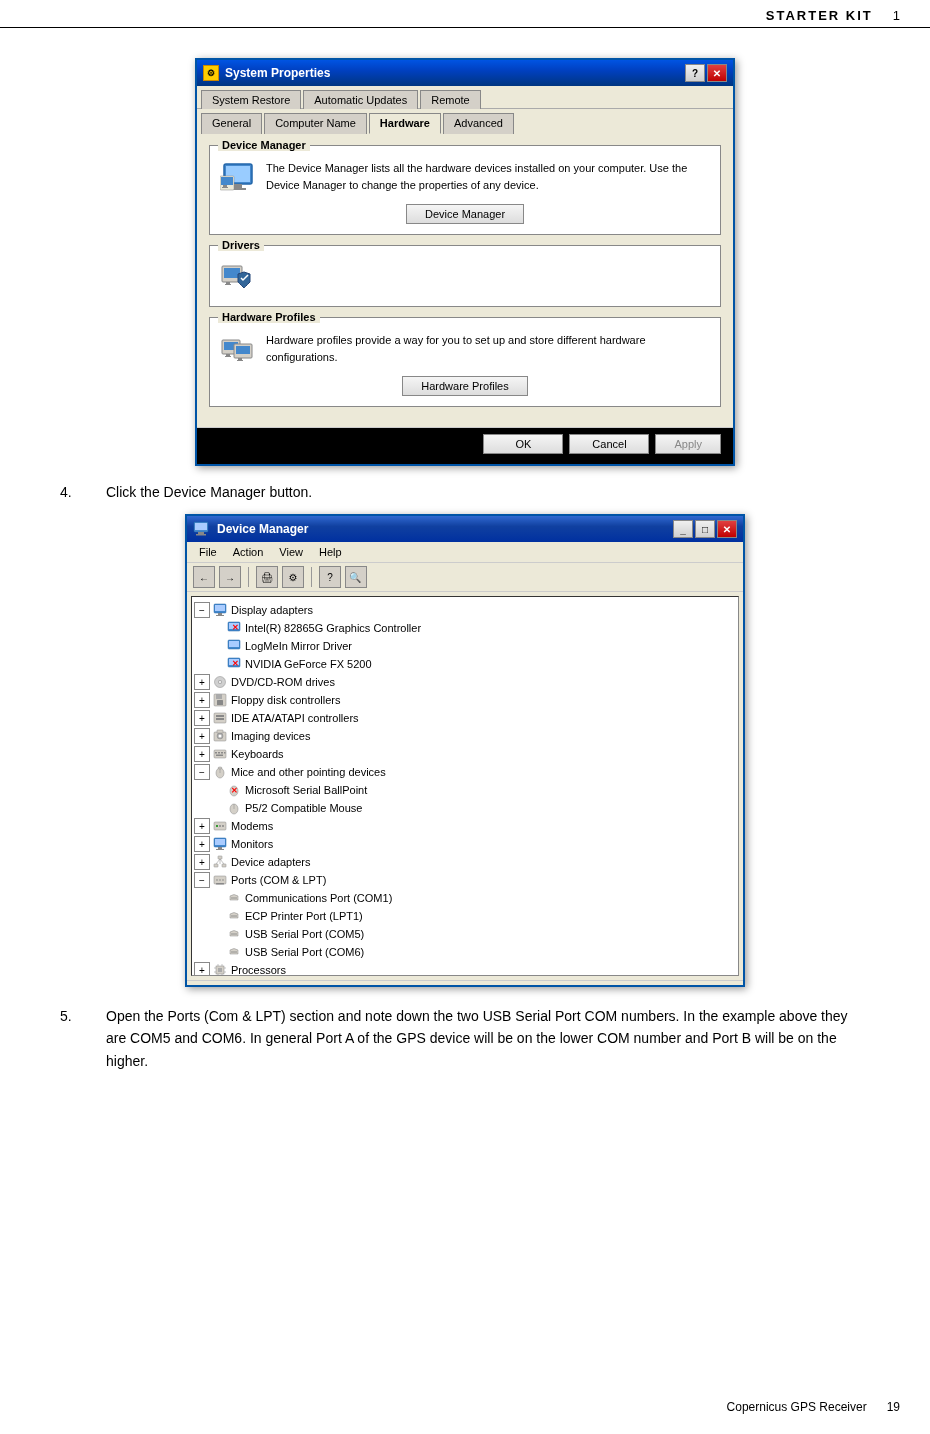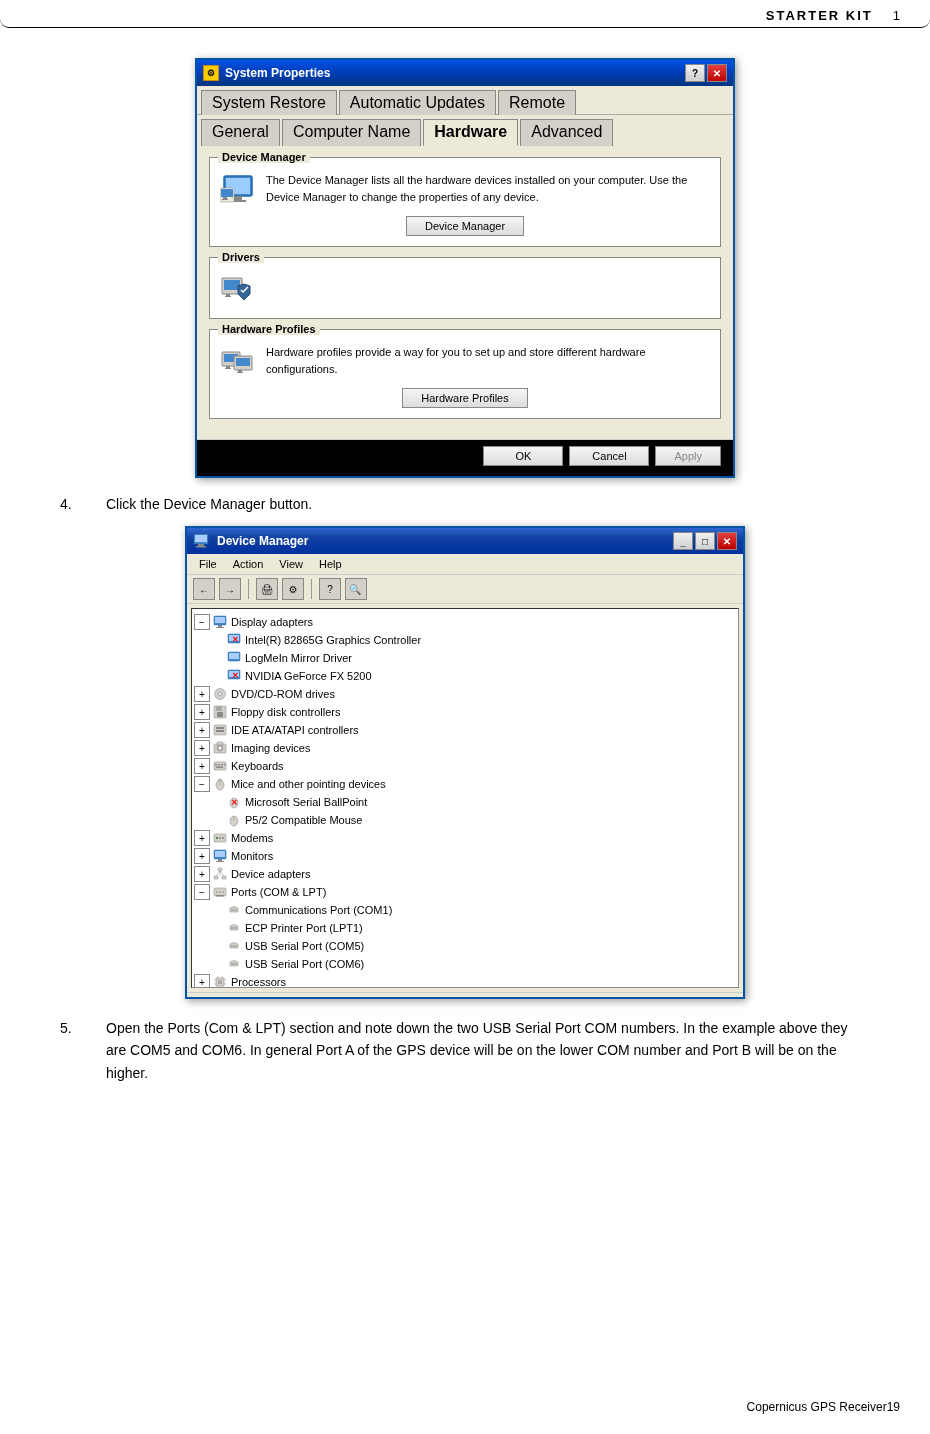--- a/index.html
+++ b/index.html
@@ -13,21 +13,20 @@
       position: relative;
     }
 
     
     .page-header {
       display: flex;
       justify-content: flex-end;
       align-items: center;
       padding: 8px 30px 4px 30px;
       border-bottom: 1px solid #000;
-      border-radius: 9px;
     }
     .page-header-title {
       font-size: 13px;
       font-weight: bold;
       letter-spacing: 2px;
       text-transform: uppercase;
       margin-right: 20px;
     }
     .page-header-num {
       font-size: 13px;
@@ -126,21 +125,21 @@
       background: #ece9d8;
       padding: 4px 4px 0 4px;
       border-bottom: 1px solid #aaa;
       gap: 2px;
     }
     .tab {
       padding: 3px 10px;
       background: #d4d0c8;
       border: 1px solid #888;
       border-bottom: none;
-      font-size: 16px;
+      font-size: 11px;
       cursor: pointer;
       color: #000;
       margin-bottom: -1px;
     }
     .tab.active {
       background: #ece9d8;
       border-bottom: 1px solid #ece9d8;
       font-weight: bold;
       padding-bottom: 4px;
     }
@@ -360,20 +359,21 @@
     }
 
     
     .page-footer {
       position: absolute;
       bottom: 20px;
       right: 30px;
       font-size: 12px;
       display: flex;
       align-items: center;
+      gap: 20px;
     }
 
     
     .dm-title-icon {
       width: 16px;
       height: 16px;
       margin-right: 4px;
       display: inline-flex;
       align-items: center;
       justify-content: center;

